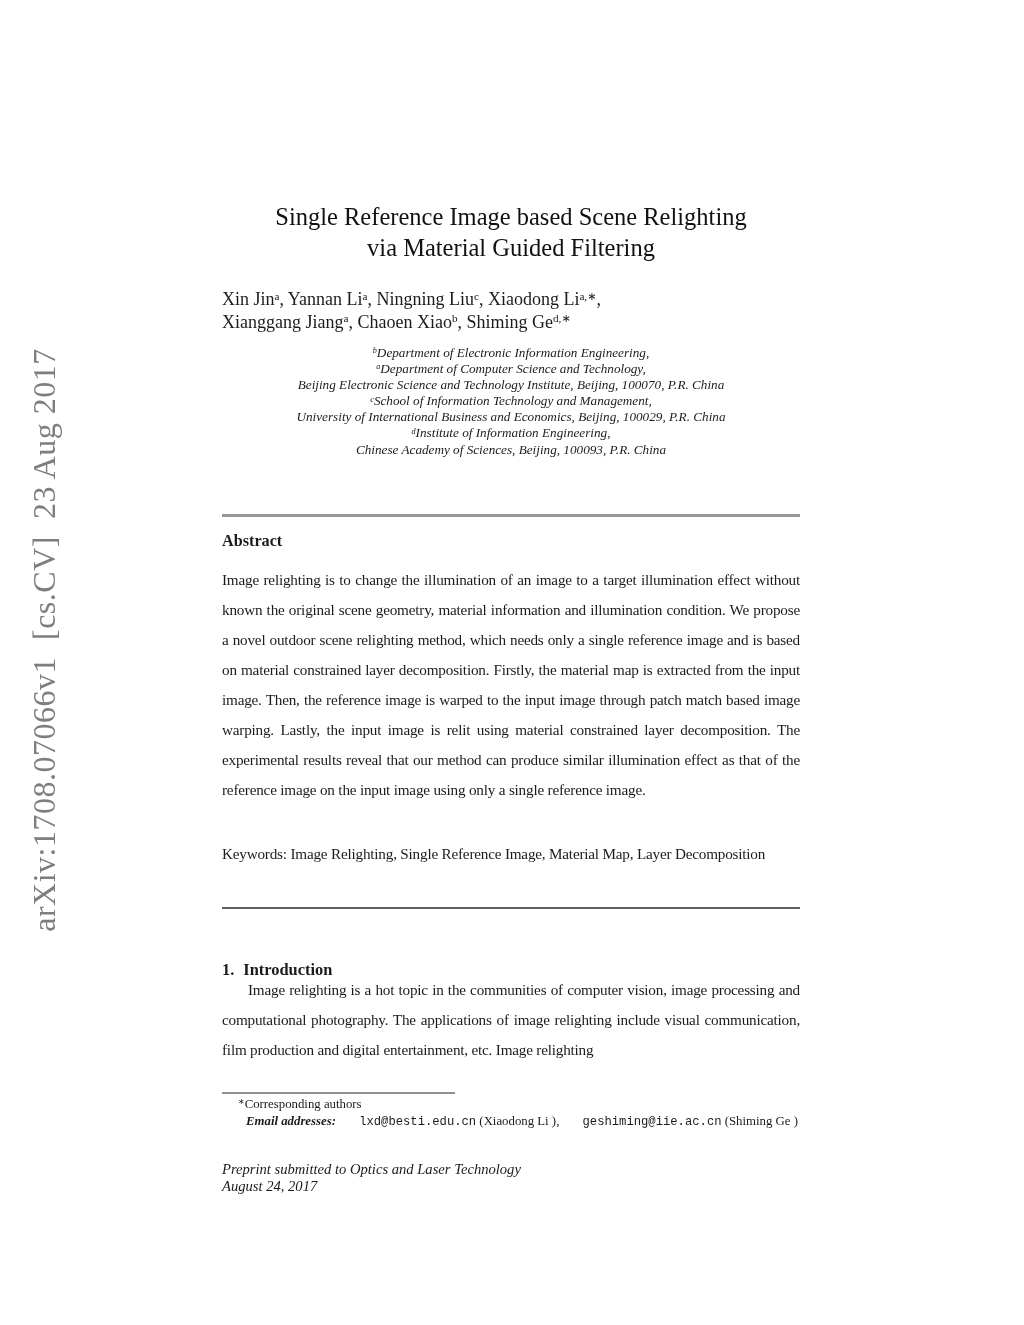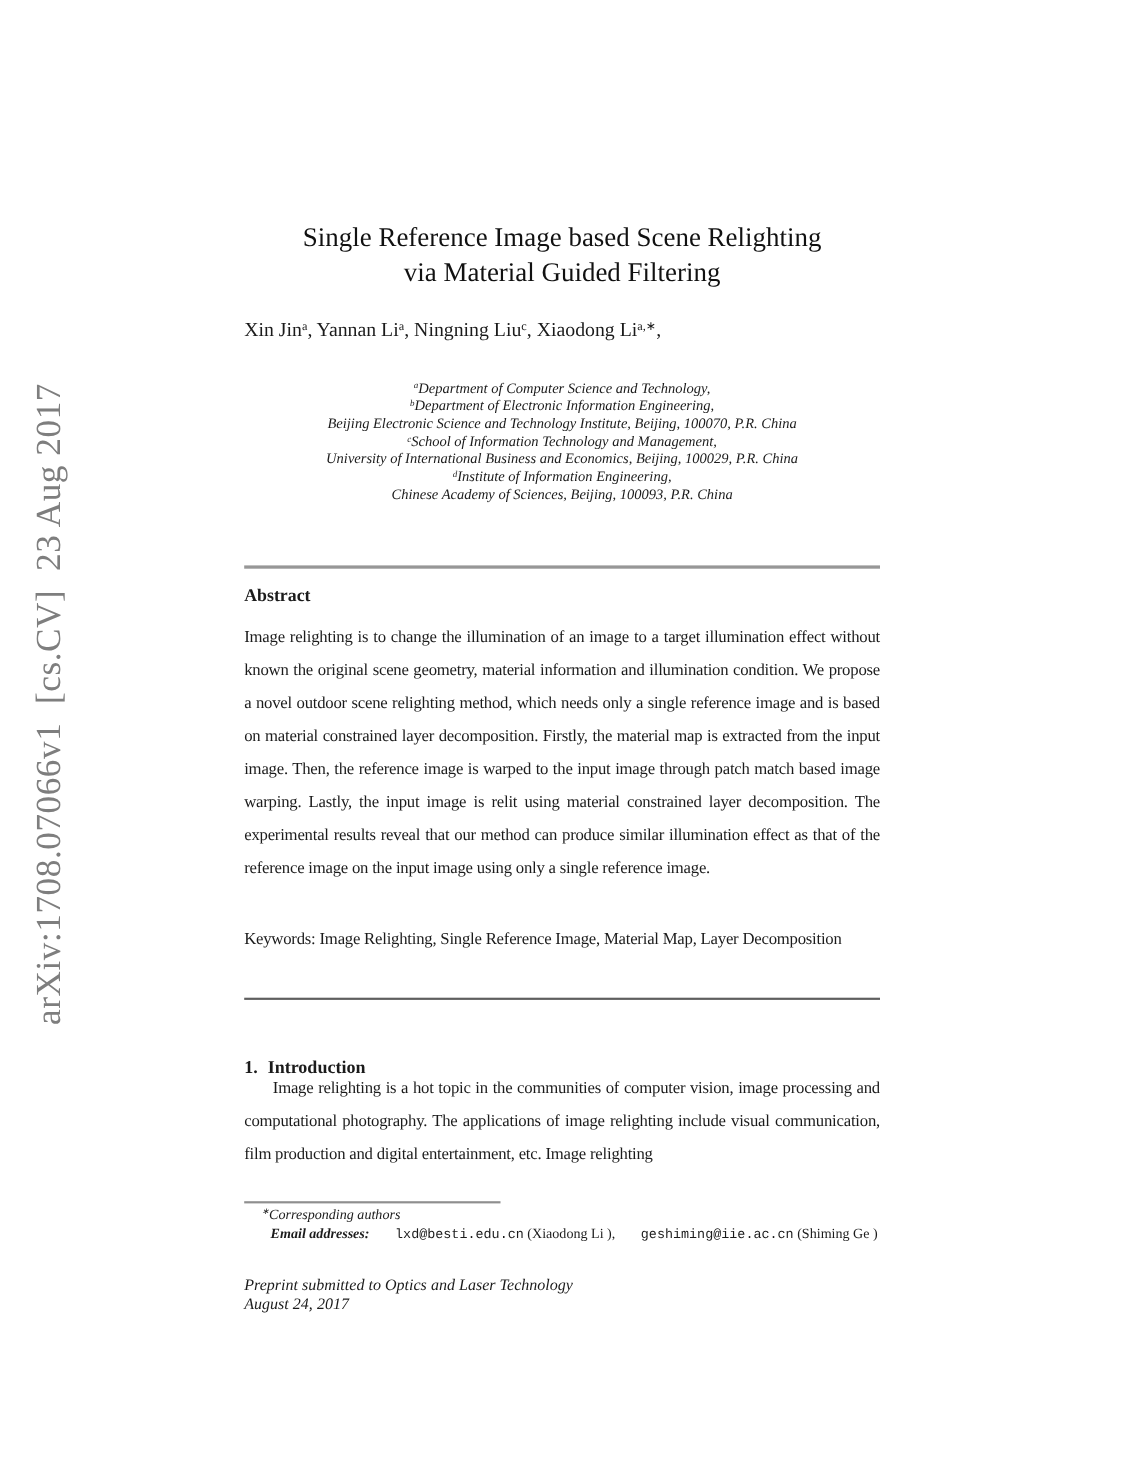--- a/index.html
+++ b/index.html
@@ -96,21 +96,21 @@
     text-align: justify;
     text-indent: 26px;
     letter-spacing: -0.2px;
   }
 
   .footnote {
     top: 1096px;
     font-size: 12.8px;
     line-height: 16.5px;
   }
-  .footnote .fn-line1 { padding-left: 16px; font-style: italic; }
+  .footnote .fn-line1 { padding-left: 16px; }
   .footnote .fn-line2 { padding-left: 24px; }
   .footnote .fn-label { font-weight: bold; font-style: italic; }
   .mono { font-family: "Liberation Mono", monospace; font-size: 12.2px; margin-left: 20px; }
 
   .footer {
     top: 1161px;
     font-style: italic;
     font-size: 14.6px;
     display: flex;
     justify-content: space-between;
@@ -124,25 +124,26 @@
 
   <div class="arxiv-stamp">arXiv:1708.07066v1  [cs.CV]  23 Aug 2017</div>
 
   <div class="col title">
     <div>Single Reference Image based Scene Relighting</div>
     <div>via Material Guided Filtering</div>
   </div>
 
   <div class="col authors">
       <div><span>Xin Jin</span><sup>a</sup><span>, Yannan Li</span><sup>a</sup><span>, Ningning Liu</span><sup>c</sup><span>, Xiaodong Li</span><sup>a,∗</sup><span>,</span></div>
+      <div><span>Xianggang Jiang</span><sup>a</sup><span>, Chaoen Xiao</span><sup>b</sup><span>, Shiming Ge</span><sup>d,∗</sup></div>
     </div>
 
   <div class="col affiliations">
+      <div><sup>b</sup><span>Department of Electronic Information Engineering,</span></div>
       <div><sup>a</sup><span>Department of Computer Science and Technology,</span></div>
-      <div><sup>b</sup><span>Department of Electronic Information Engineering,</span></div>
       <div><span>Beijing Electronic Science and Technology Institute, Beijing, 100070, P.R. China</span></div>
       <div><sup>c</sup><span>School of Information Technology and Management,</span></div>
       <div><span>University of International Business and Economics, Beijing, 100029, P.R. China</span></div>
       <div><sup>d</sup><span>Institute of Information Engineering,</span></div>
       <div><span>Chinese Academy of Sciences, Beijing, 100093, P.R. China</span></div>
     </div>
 
   <div class="rule rule-top"></div>
 
   <div class="col abstract-heading">Abstract</div>

